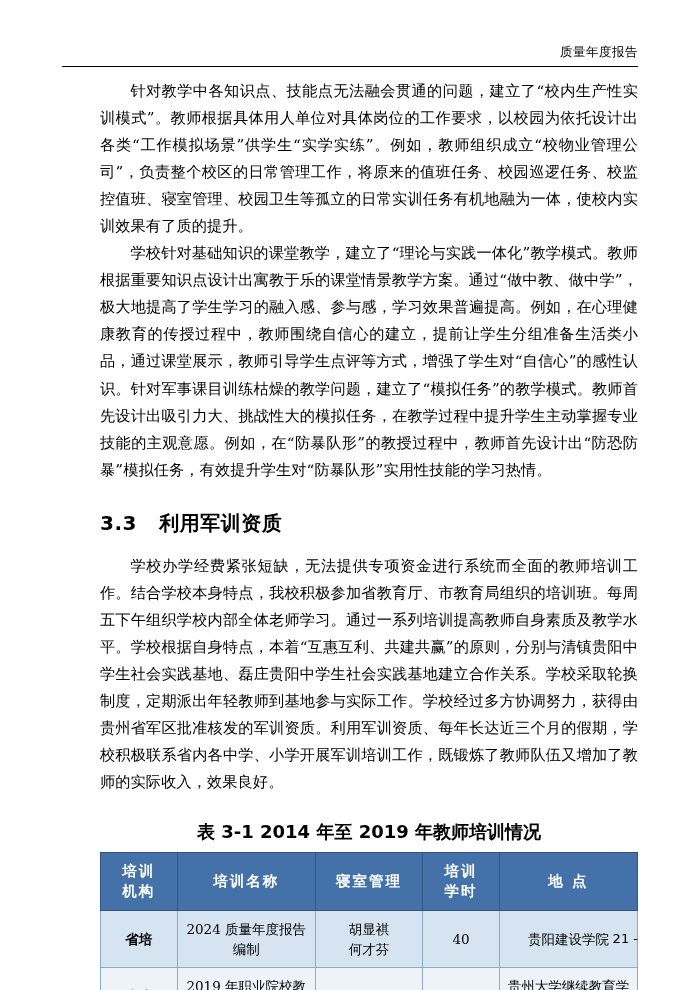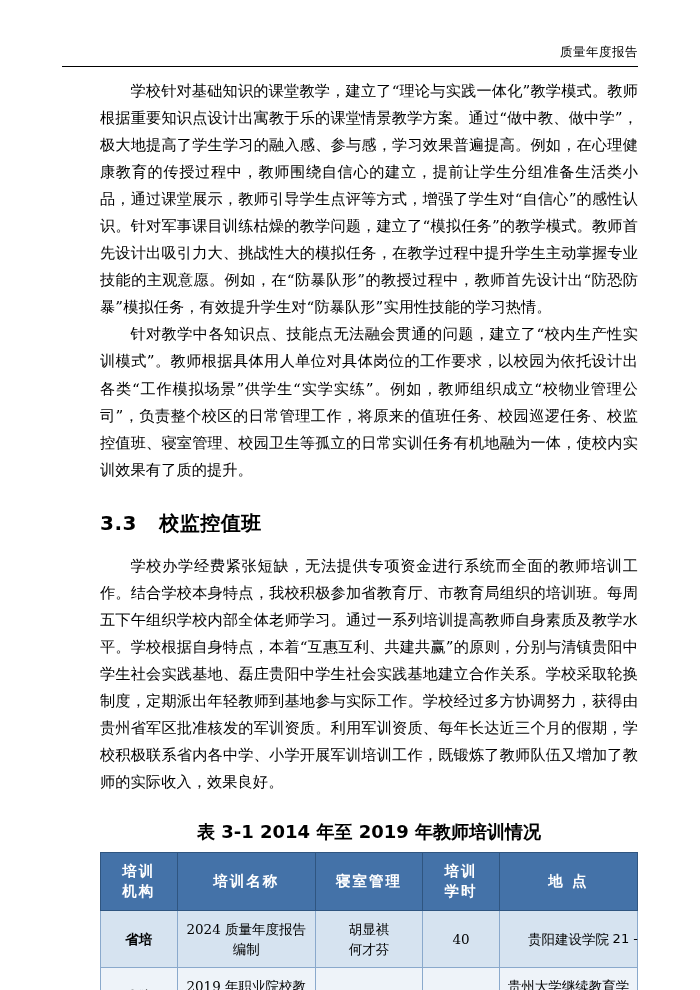--- a/index.html
+++ b/index.html
@@ -125,26 +125,26 @@
 </head>
 <body>
 
 <div class="page">
 
   <div class="header">质量年度报告</div>
   <div class="header-rule"></div>
 
   <div class="content">
 
+    <p class="body-text">针对教学中各知识点、技能点无法融会贯通的问题，建立了“校内生产性实训模式”。教师根据具体用人单位对具体岗位的工作要求，以校园为依托设计出各类“工作模拟场景”供学生“实学实练”。例如，教师组织成立“校物业管理公司”，负责整个校区的日常管理工作，将原来的值班任务、校园巡逻任务、校监控值班、寝室管理、校园卫生等孤立的日常实训任务有机地融为一体，使校内实训效果有了质的提升。</p>
     <p class="body-text">学校针对基础知识的课堂教学，建立了“理论与实践一体化”教学模式。教师根据重要知识点设计出寓教于乐的课堂情景教学方案。通过“做中教、做中学”，极大地提高了学生学习的融入感、参与感，学习效果普遍提高。例如，在心理健康教育的传授过程中，教师围绕自信心的建立，提前让学生分组准备生活类小品，通过课堂展示，教师引导学生点评等方式，增强了学生对“自信心”的感性认识。针对军事课目训练枯燥的教学问题，建立了“模拟任务”的教学模式。教师首先设计出吸引力大、挑战性大的模拟任务，在教学过程中提升学生主动掌握专业技能的主观意愿。例如，在“防暴队形”的教授过程中，教师首先设计出“防恐防暴”模拟任务，有效提升学生对“防暴队形”实用性技能的学习热情。</p>
-    <p class="body-text">针对教学中各知识点、技能点无法融会贯通的问题，建立了“校内生产性实训模式”。教师根据具体用人单位对具体岗位的工作要求，以校园为依托设计出各类“工作模拟场景”供学生“实学实练”。例如，教师组织成立“校物业管理公司”，负责整个校区的日常管理工作，将原来的值班任务、校园巡逻任务、校监控值班、寝室管理、校园卫生等孤立的日常实训任务有机地融为一体，使校内实训效果有了质的提升。</p>
 
     <h2 class="section-title">
       <span>3.3</span>
-      &nbsp;&nbsp;<span>校监控值班</span>
+      &nbsp;&nbsp;<span>利用军训资质</span>
     </h2>
 
     <p class="body-text">学校办学经费紧张短缺，无法提供专项资金进行系统而全面的教师培训工作。结合学校本身特点，我校积极参加省教育厅、市教育局组织的培训班。每周五下午组织学校内部全体老师学习。通过一系列培训提高教师自身素质及教学水平。学校根据自身特点，本着“互惠互利、共建共赢”的原则，分别与清镇贵阳中学生社会实践基地、磊庄贵阳中学生社会实践基地建立合作关系。学校采取轮换制度，定期派出年轻教师到基地参与实际工作。学校经过多方协调努力，获得由贵州省军区批准核发的军训资质。利用军训资质、每年长达近三个月的假期，学校积极联系省内各中学、小学开展军训培训工作，既锻炼了教师队伍又增加了教师的实际收入，效果良好。</p>
 
     <div class="table-caption">表 3-1 2014 年至 2019 年教师培训情况</div>
 
     <table class="train-table">
       <thead>
         <tr>
           <th class="col-w1 multiline">培训

